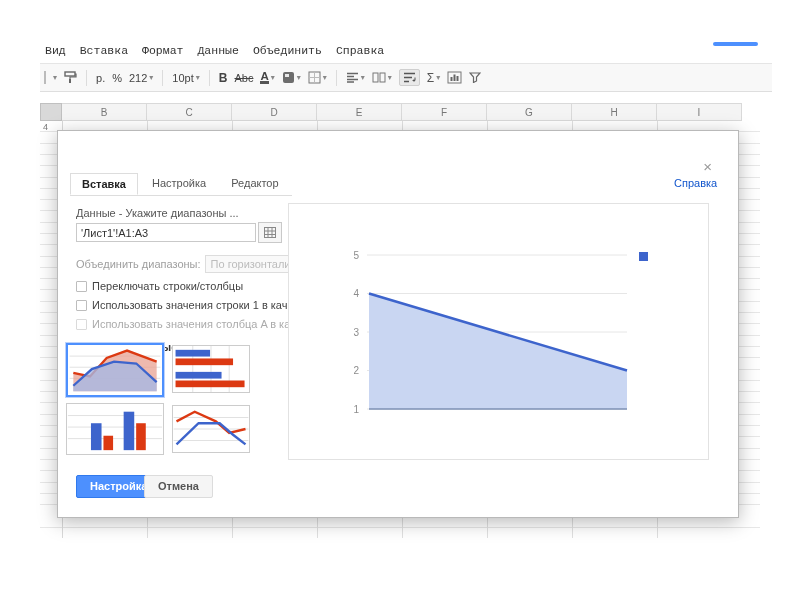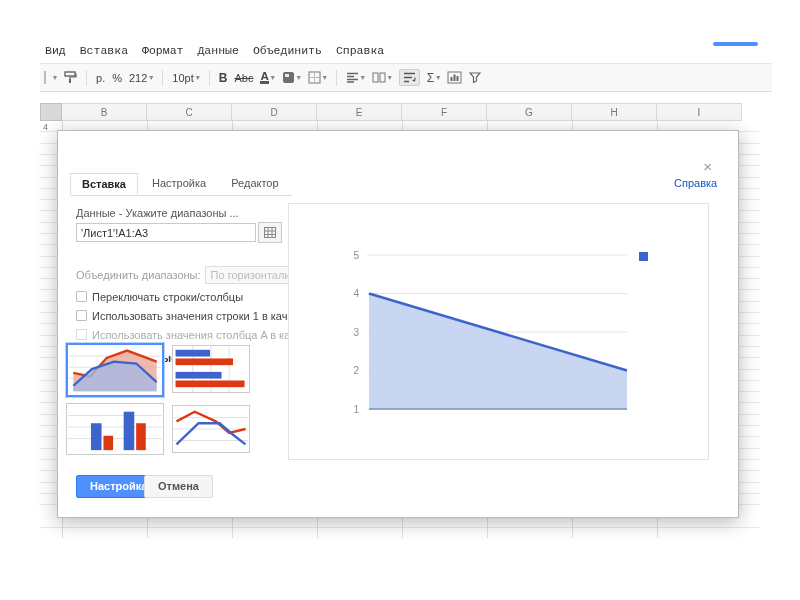--- a/index.html
+++ b/index.html
@@ -63,25 +63,25 @@
   .tab.active { font-weight:bold; color:#222; background:#fff; border:1px solid #ddd;
                 border-bottom:1px solid #fff; position:relative; top:1px; margin-top:-1px; }
 
   .lpanel { position:absolute; left:18px; top:76px; width:214px; overflow:hidden; }
   .datalabel { font-size:11px; color:#555; margin-bottom:3px; white-space:nowrap; }
   .rangerow { display:flex; gap:2px; align-items:center; }
   .rangeinput { width:180px; height:19px; border:1px solid #c9c9c9; font-size:11px;
                 padding:0 4px; color:#333; font-family:"Liberation Sans",sans-serif; }
   .gridbtn { width:24px; height:21px; border:1px solid #c9c9c9; background:#f6f6f6;
              display:flex; align-items:center; justify-content:center; cursor:pointer; }
-  .combinerow { margin-top:23px; font-size:11px; color:#9f9f9f; display:flex;
+  .combinerow { margin-top:12px; font-size:11px; color:#9f9f9f; display:flex;
                 align-items:center; gap:4px; white-space:nowrap; }
   .select { border:1px solid #ddd; background:#f9f9f9; color:#bcbcbc; padding:2px 5px;
             font-size:11px; display:inline-flex; gap:6px; align-items:center; }
-  .cbrow { margin-top:7px; display:flex; align-items:flex-start; gap:5px; font-size:11px;
+  .cbrow { margin-top:7px; display:flex; align-items:center; gap:5px; font-size:11px;
            color:#444; white-space:nowrap; }
   .cbrow.disabled { color:#ababab; }
   .cb { width:11px; height:11px; border:1px solid #bdbdbd; background:#fff;
         border-radius:1px; flex:0 0 auto; }
   .cbrow.disabled .cb { border-color:#dadada; }
   .rec-title { margin-top:11px; font-size:11px; font-weight:bold; color:#333; white-space:nowrap; }
   .more { margin-top:4px; font-size:11px; color:#777; }
 
   .thumb { position:absolute; border:1px solid #ccc; background:#fff; cursor:pointer; }
   .thumb.selected { border:2px solid #4d90fe; box-shadow:0 0 0 1px #bcd2fb; }

